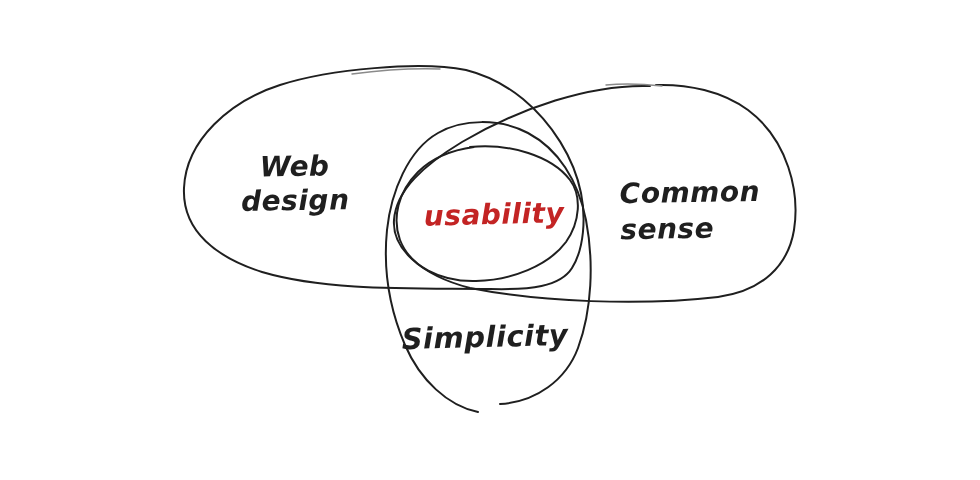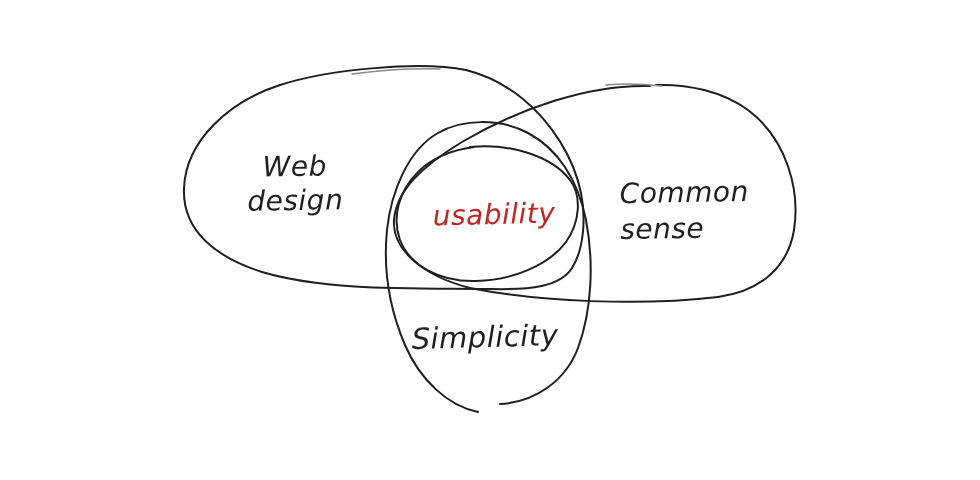--- a/index.html
+++ b/index.html
@@ -11,20 +11,21 @@
   html, body {
     background: var(--bg);
     font-family: "DejaVu Sans", sans-serif;
   }
   .stage {
     position: relative;
     width: 980px;
     height: 480px;
     background: var(--bg);
     overflow: hidden;
+    font-weight: bold;
   }
   .sketch-svg {
     position: absolute;
     inset: 0;
     width: 100%;
     height: 100%;
   }
   .sketch-svg path {
     fill: none;
     stroke: var(--ink);

